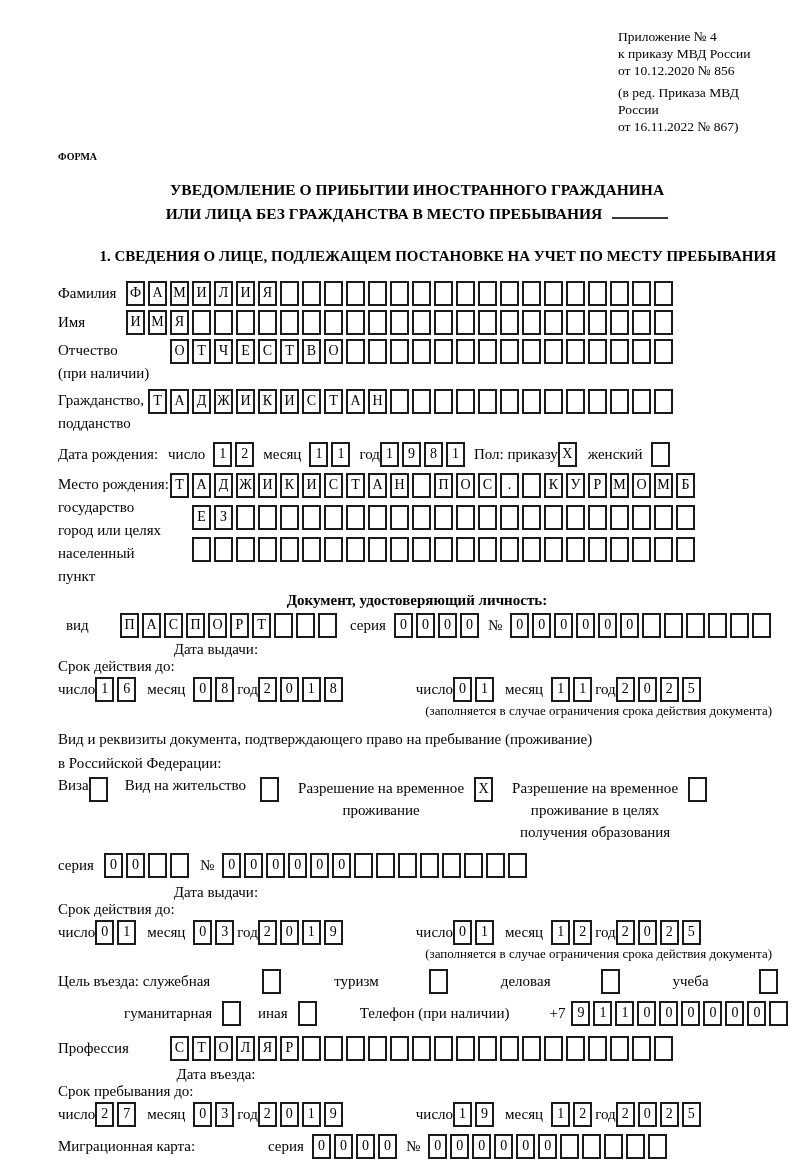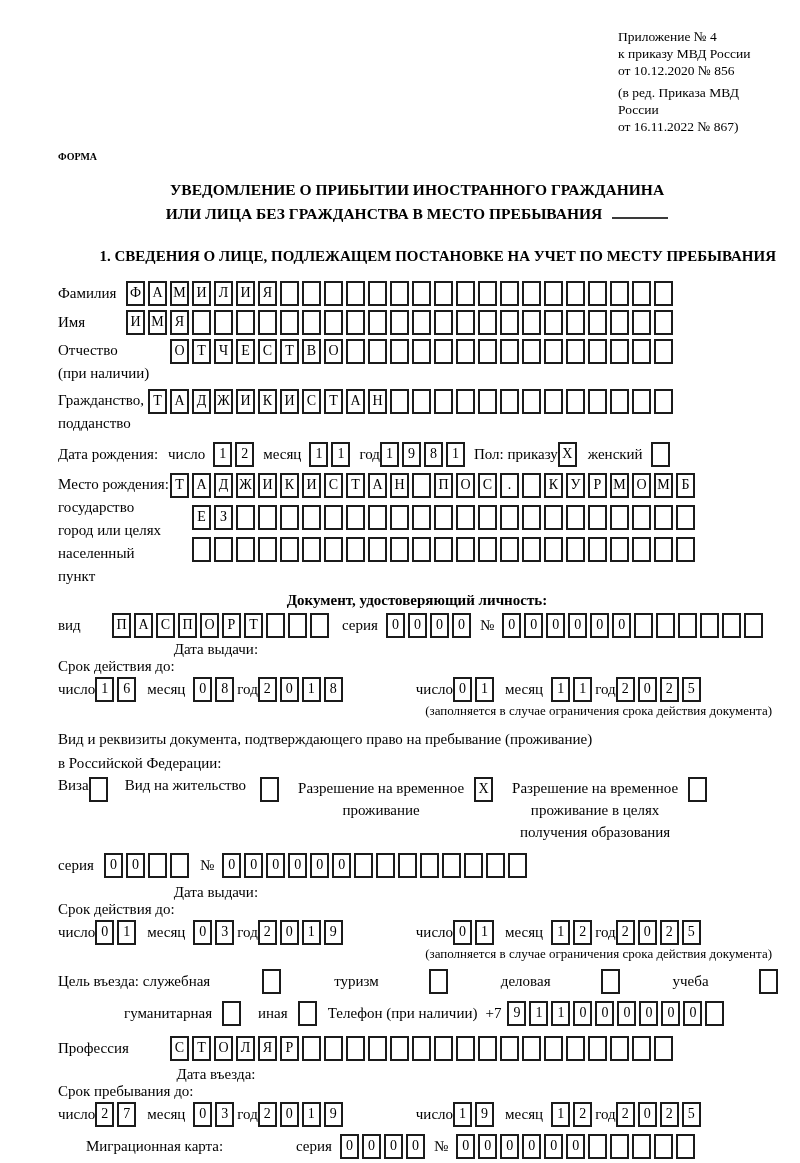--- a/index.html
+++ b/index.html
@@ -14,21 +14,21 @@
   .section{font-weight:bold;font-size:15px;margin-top:22px;text-align:right;}
   .row{display:flex;align-items:center;margin-top:4px;}
   .row.top{align-items:flex-start;}
   .lbl{flex:none;line-height:23px;}
   .w68{width:68px;}  .w90{width:90px;}  .w110{width:112px;}  .w128{width:128px;}
   .cells{flex:none;white-space:nowrap;font-family:"Liberation Serif",serif;}
   .cell{display:inline-block;box-sizing:border-box;width:19px;height:25px;border:2px solid #1b1b1b;
         margin-right:3px;text-align:center;font-size:14px;line-height:20px;vertical-align:middle;}
   .inl{flex:none;}
   .ml4{} .ml6{margin-left:6px;} .ml8{margin-left:8px;} .ml10{margin-left:10px;}
-  .ml14{margin-left:14px;} .ml16{margin-left:16px;} .ml24{margin-left:8px;}
+  .ml14{margin-left:14px;} .ml16{margin-left:16px;} .ml24{margin-left:40px;}
   .mt7{margin-top:7px;}
   .ind22{margin-left:22px;}
   .center-b{text-align:center;font-weight:bold;margin-top:4px;}
   .dual{display:flex;margin-top:3px;flex-direction:column;}
   .dual .col-l{width:44%;text-align:center;}
   .dual .col-r{width:56%;}
   .spacer70{width:70px;flex:none;}
   .note{font-size:13px;text-align:right;padding-right:4px;margin-top:1px;}
   .para{margin-top:8px;line-height:24px;}
   .permit-txt{flex:none;text-align:center;line-height:22px;}
@@ -106,21 +106,21 @@
     <div class="mp-rows">
       <span class="cells"><span class="cell">Т</span><span class="cell">А</span><span class="cell">Д</span><span class="cell">Ж</span><span class="cell">И</span><span class="cell">К</span><span class="cell">И</span><span class="cell">С</span><span class="cell">Т</span><span class="cell">А</span><span class="cell">Н</span><span class="cell"></span><span class="cell">П</span><span class="cell">О</span><span class="cell">С</span><span class="cell">.</span><span class="cell"></span><span class="cell">К</span><span class="cell">У</span><span class="cell">Р</span><span class="cell">М</span><span class="cell">О</span><span class="cell">М</span><span class="cell">Б</span></span>
       <span class="cells ind22 mt7"><span class="cell">Е</span><span class="cell">З</span><span class="cell"></span><span class="cell"></span><span class="cell"></span><span class="cell"></span><span class="cell"></span><span class="cell"></span><span class="cell"></span><span class="cell"></span><span class="cell"></span><span class="cell"></span><span class="cell"></span><span class="cell"></span><span class="cell"></span><span class="cell"></span><span class="cell"></span><span class="cell"></span><span class="cell"></span><span class="cell"></span><span class="cell"></span><span class="cell"></span><span class="cell"></span></span>
       <span class="cells ind22 mt7"><span class="cell"></span><span class="cell"></span><span class="cell"></span><span class="cell"></span><span class="cell"></span><span class="cell"></span><span class="cell"></span><span class="cell"></span><span class="cell"></span><span class="cell"></span><span class="cell"></span><span class="cell"></span><span class="cell"></span><span class="cell"></span><span class="cell"></span><span class="cell"></span><span class="cell"></span><span class="cell"></span><span class="cell"></span><span class="cell"></span><span class="cell"></span><span class="cell"></span><span class="cell"></span></span>
     </div>
   </div>
 
   <div class="center-b">Документ, удостоверяющий личность:</div>
 
   <div class="row">
-    <span class="inl" style="width:54px;">вид</span>
+    <span class="inl" style="width:54px;margin-left:8px;">вид</span>
     <span class="cells"><span class="cell">П</span><span class="cell">А</span><span class="cell">С</span><span class="cell">П</span><span class="cell">О</span><span class="cell">Р</span><span class="cell">Т</span><span class="cell"></span><span class="cell"></span><span class="cell"></span></span>
     <span class="inl ml10">серия</span>
     <span class="cells ml8"><span class="cell">0</span><span class="cell">0</span><span class="cell">0</span><span class="cell">0</span></span>
     <span class="inl ml6">№</span>
     <span class="cells ml8"><span class="cell">0</span><span class="cell">0</span><span class="cell">0</span><span class="cell">0</span><span class="cell">0</span><span class="cell">0</span><span class="cell"></span><span class="cell"></span><span class="cell"></span><span class="cell"></span><span class="cell"></span><span class="cell"></span></span>
   </div>
 
   <div class="dual">
     <div class="col-l">Дата выдачи:</div>
     <div class="col-r">Срок действия до:</div>
@@ -244,21 +244,21 @@
     <span class="spacer70"></span>
     <span class="inl">число</span>
     <span class="cells ml4"><span class="cell">1</span><span class="cell">9</span></span>
     <span class="inl ml8">месяц</span>
     <span class="cells ml8"><span class="cell">1</span><span class="cell">2</span></span>
     <span class="inl ml4">год</span>
     <span class="cells ml4"><span class="cell">2</span><span class="cell">0</span><span class="cell">2</span><span class="cell">5</span></span>
   </div>
 
   <div class="row" style="margin-top:7px;">
-    <span class="inl" style="width:210px;margin-left:28px;">Миграционная карта:</span>
+    <span class="inl" style="width:210px;">Миграционная карта:</span>
     <span class="inl">серия</span>
     <span class="cells ml8"><span class="cell">0</span><span class="cell">0</span><span class="cell">0</span><span class="cell">0</span></span>
     <span class="inl ml6">№</span>
     <span class="cells ml8"><span class="cell">0</span><span class="cell">0</span><span class="cell">0</span><span class="cell">0</span><span class="cell">0</span><span class="cell">0</span><span class="cell"></span><span class="cell"></span><span class="cell"></span><span class="cell"></span><span class="cell"></span></span>
   </div>
 
   <div class="row top" style="margin-top:6px;">
     <span class="lbl w128">
       <div>Сведения о</div>
       <div>законных</div>

